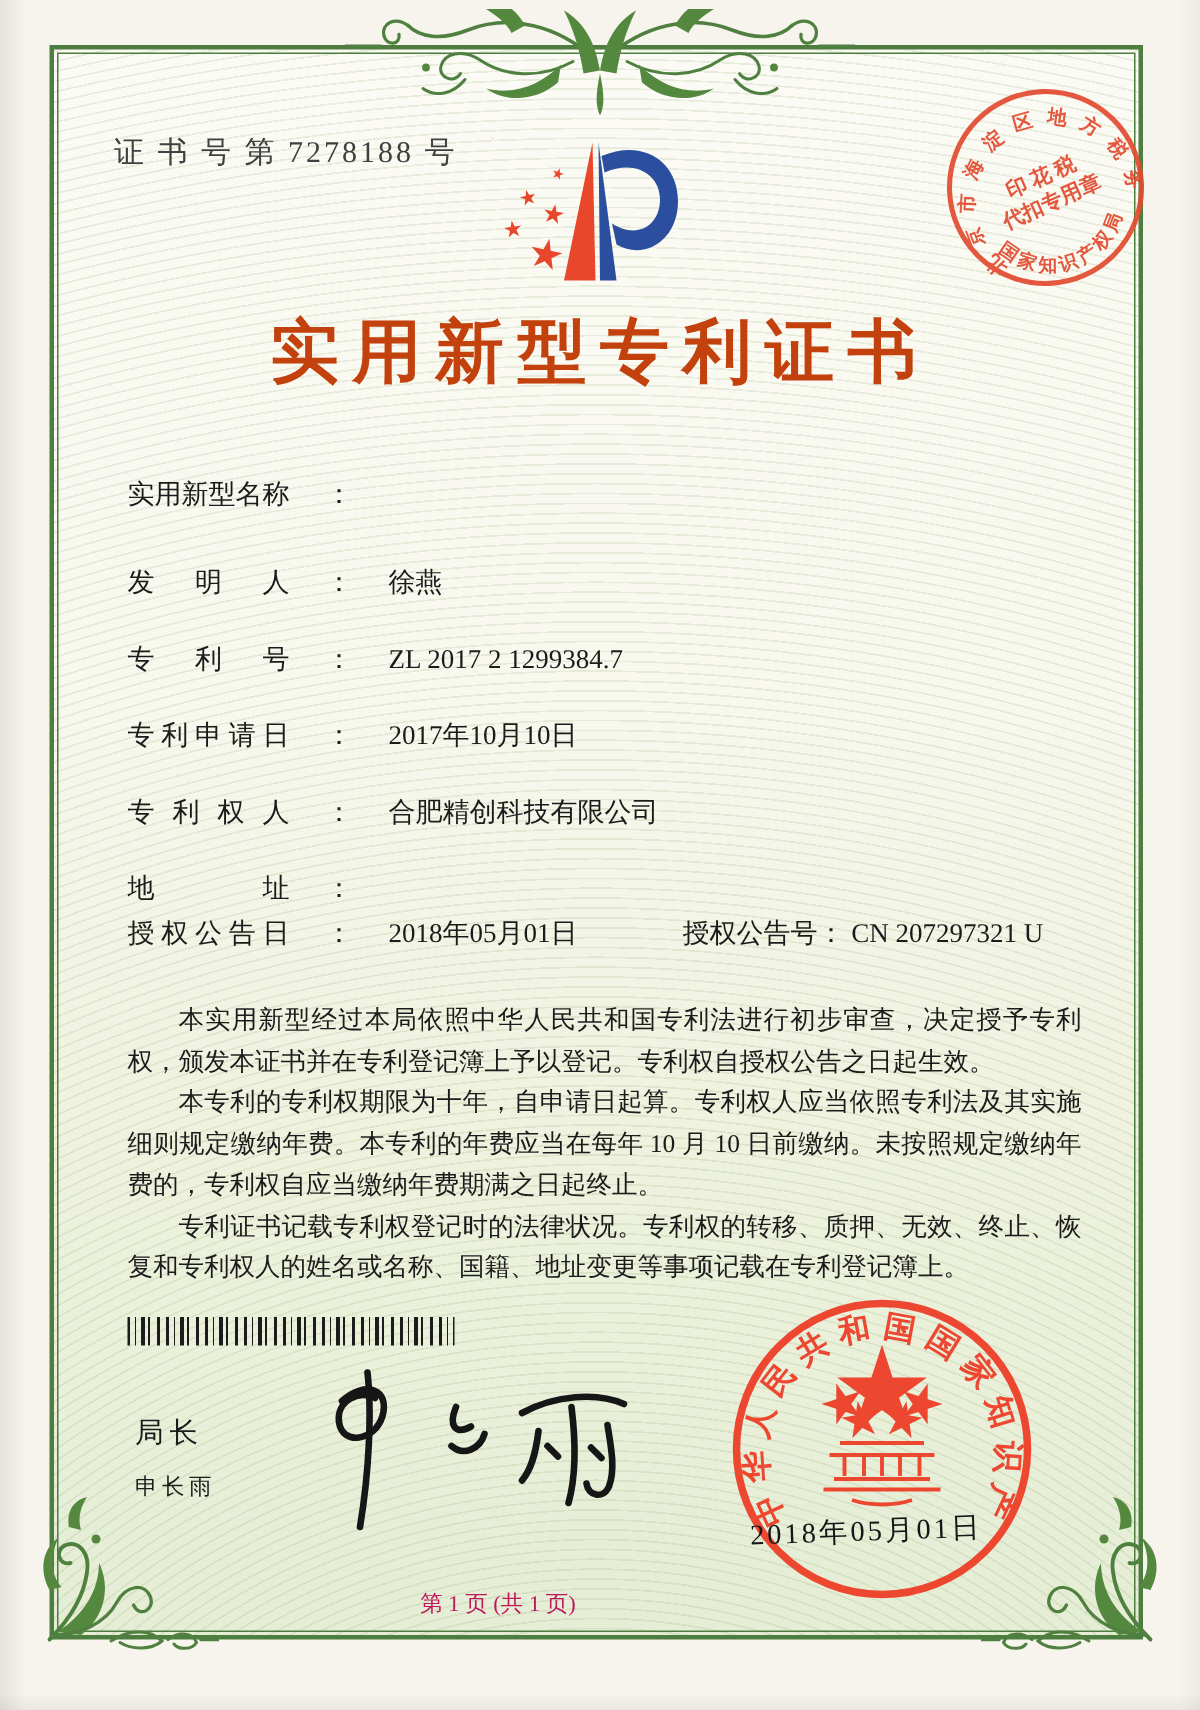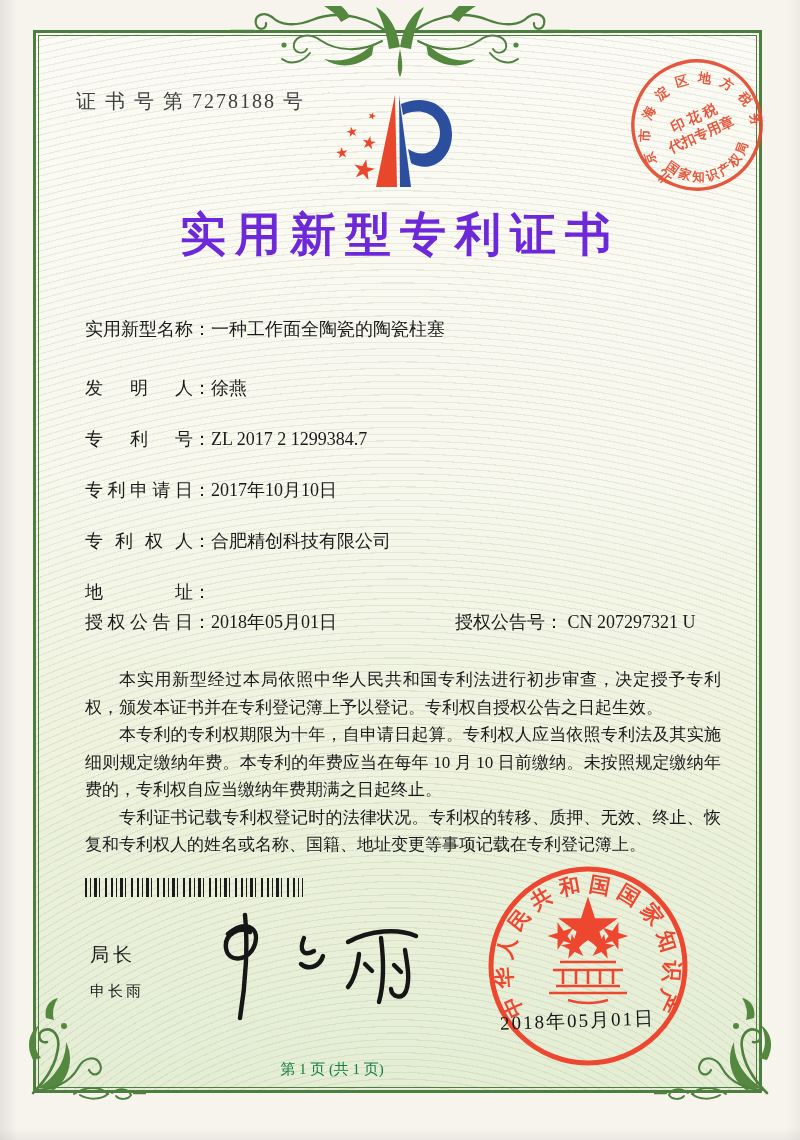--- a/index.html
+++ b/index.html
@@ -24,24 +24,24 @@
       linear-gradient(180deg,#fbfaf4 0%,#f8f8ef 40%,#eef2de 68%,#e5edd5 100%);
   }
   .frame::after{content:"";position:absolute;left:2px;top:2px;right:2px;bottom:2px;
     border:1px solid #4e7d40;}
   .green-stroke{stroke:#4f8040;fill:none;stroke-linecap:round;}
   .green-fill{fill:#55883f;stroke:none;}
   
   .certno{left:76px;top:88px;font-size:20px;letter-spacing:2px;z-index:3;color:#404040;}
   
   .title{left:0;top:204px;width:800px;text-align:center;font-size:46px;font-weight:bold;
-    letter-spacing:9px;z-index:3;color:#6d28d9;}
+    letter-spacing:9px;z-index:3;color:#c2410c;}
   
   .fields{left:85px;top:316px;width:648px;z-index:3;font-size:18px;line-height:26px;}
-  .frow{display:flex;align-items:flex-start;}
+  .frow{display:flex;align-items:flex-start;gap:24px;}
   .flabel{display:inline-block;width:108px;text-align:justify;text-align-last:justify;flex:none;}
   .fcolon{flex:none;}
   .fvalue{display:inline-block;max-width:470px;vertical-align:top;}
   .mb1{margin-bottom:33px}.mb2{margin-bottom:25px}.mb3{margin-bottom:4px}
   .authrow{position:relative;}
   .authno{position:absolute;left:370px;top:0;white-space:nowrap;}
   
   .paras{left:85px;top:666px;width:636px;z-index:3;font-size:17px;line-height:27.5px;text-align:justify;}
   .paras p{margin:0;text-indent:2em;}
   
@@ -52,21 +52,21 @@
       #1c1c1c 9px 12px,transparent 12px 14px,
       #1c1c1c 14px 15px,transparent 15px 20px,
       #1c1c1c 20px 22px,transparent 22px 26px);
   }
   .director-title{left:90px;top:942px;font-size:19px;letter-spacing:4px;z-index:3;}
   .director-name{left:90px;top:982px;font-size:15px;letter-spacing:3px;z-index:3;}
   .signature{left:200px;top:912px;z-index:4;}
   .seal{left:472px;top:852px;z-index:3;opacity:0.95;}
   .seal-date{left:500px;top:1008px;font-size:19px;letter-spacing:2px;z-index:5;
     transform:rotate(-2deg);color:#161616;}
-  .footer{left:0;top:1060px;width:664px;text-align:center;font-size:15px;z-index:3;color:#15803d;}
+  .footer{left:0;top:1060px;width:664px;text-align:center;font-size:15px;z-index:3;color:#be185d;}
   .ornament-top{left:230px;top:6px;z-index:2;}
   .corner-bl{left:16px;top:998px;z-index:2;}
   .corner-br{left:654px;top:998px;z-index:2;}
   .tax-stamp{left:612px;top:40px;z-index:4;transform:rotate(-24deg);opacity:0.92;}
   .logo{left:328px;top:92px;z-index:3;}
 </style>
 </head>
 <body>
 
 <div class="abs paper-shade"></div>
@@ -137,21 +137,20 @@
 </svg>
 
 <div class="abs certno">证 书 号 第 7278188 号</div>
 
 <div class="abs title">实用新型专利证书</div>
 
 <div class="abs fields">
   <div class="frow mb1">
     <span class="flabel">实用新型名称</span>
       <span class="fcolon">：</span>
-    <span class="fvalue">一种工作面全陶瓷的陶瓷柱塞</span>
   </div>
   <div class="frow mb2">
     <span class="flabel">发明人</span>
       <span class="fcolon">：</span>
     <span class="fvalue">徐燕</span>
   </div>
   <div class="frow mb2">
     <span class="flabel">专利号</span>
       <span class="fcolon">：</span>
     <span class="fvalue">ZL 2017 2 1299384.7</span>

